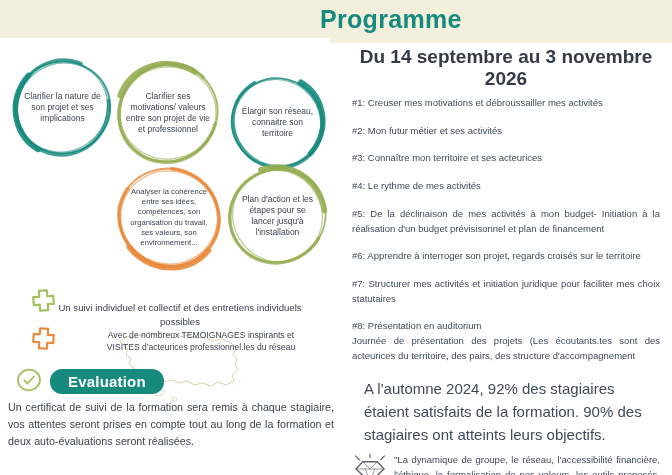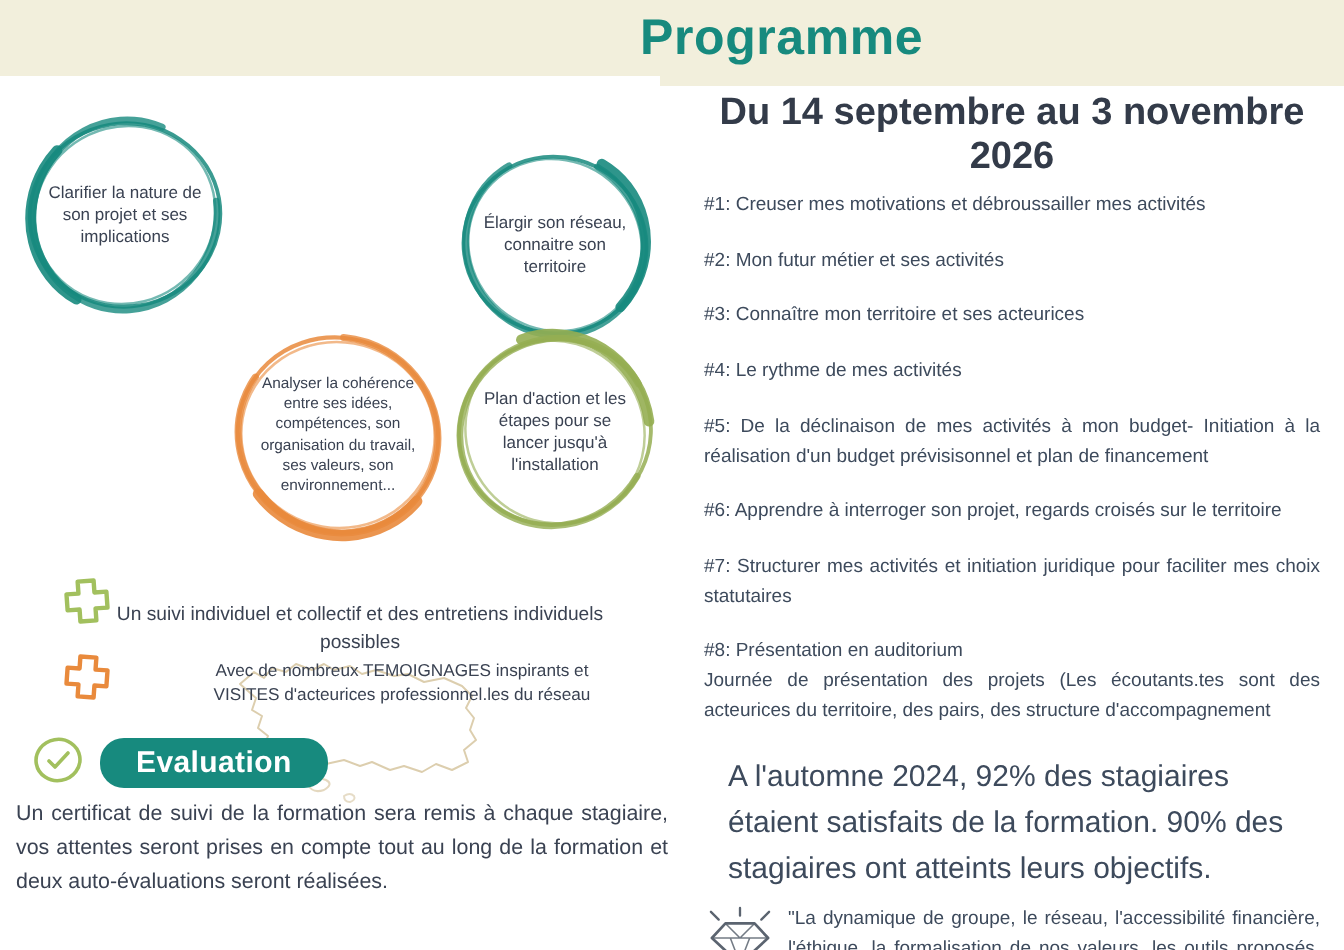--- a/index.html
+++ b/index.html
@@ -76,20 +76,31 @@
       <g fill="none" stroke="currentColor" stroke-linecap="round">
         <ellipse cx="55" cy="55" rx="50" ry="48" stroke-width="2" transform="rotate(-10 55 55)" opacity=".85"></ellipse>
         <ellipse cx="55" cy="55" rx="48" ry="50" stroke-width="3.5" transform="rotate(18 55 55)" opacity=".8" stroke-dasharray="235 50"></ellipse>
         <ellipse cx="55" cy="55" rx="51" ry="49" stroke-width="5.5" transform="rotate(120 55 55)" opacity=".9" stroke-dasharray="90 230"></ellipse>
         <ellipse cx="55" cy="55" rx="46" ry="48" stroke-width="1.3" transform="rotate(55 55 55)" opacity=".6"></ellipse>
       </g>
     </svg>
     <div class="circle-text">Clarifier la nature de son projet et ses implications</div>
   </div>
 
+  <div class="circle c-olive" style="left:111px;top:58px;width:114px;height:110px">
+    <svg class="ring" viewBox="0 0 110 110">
+      <g fill="none" stroke="currentColor" stroke-linecap="round">
+        <ellipse cx="55" cy="55" rx="50" ry="48" stroke-width="2" transform="rotate(-30 55 55)" opacity=".85"></ellipse>
+        <ellipse cx="55" cy="55" rx="48" ry="50" stroke-width="3.5" transform="rotate(40 55 55)" opacity=".8" stroke-dasharray="235 50"></ellipse>
+        <ellipse cx="55" cy="55" rx="51" ry="49" stroke-width="5.5" transform="rotate(200 55 55)" opacity=".9" stroke-dasharray="90 230"></ellipse>
+        <ellipse cx="55" cy="55" rx="46" ry="48" stroke-width="1.3" transform="rotate(80 55 55)" opacity=".6"></ellipse>
+      </g>
+    </svg>
+    <div class="circle-text">Clarifier ses motivations/ valeurs entre son projet de vie et professionnel</div>
+  </div>
 
   <div class="circle c-teal" style="left:224px;top:72px;width:107px;height:101px">
     <svg class="ring" viewBox="0 0 110 110">
       <g fill="none" stroke="currentColor" stroke-linecap="round">
         <ellipse cx="55" cy="55" rx="50" ry="48" stroke-width="2" transform="rotate(15 55 55)" opacity=".85"></ellipse>
         <ellipse cx="55" cy="55" rx="48" ry="50" stroke-width="3.5" transform="rotate(-35 55 55)" opacity=".8" stroke-dasharray="235 50"></ellipse>
         <ellipse cx="55" cy="55" rx="51" ry="49" stroke-width="5.5" transform="rotate(300 55 55)" opacity=".9" stroke-dasharray="90 230"></ellipse>
         <ellipse cx="55" cy="55" rx="46" ry="48" stroke-width="1.3" transform="rotate(130 55 55)" opacity=".6"></ellipse>
       </g>
     </svg>

